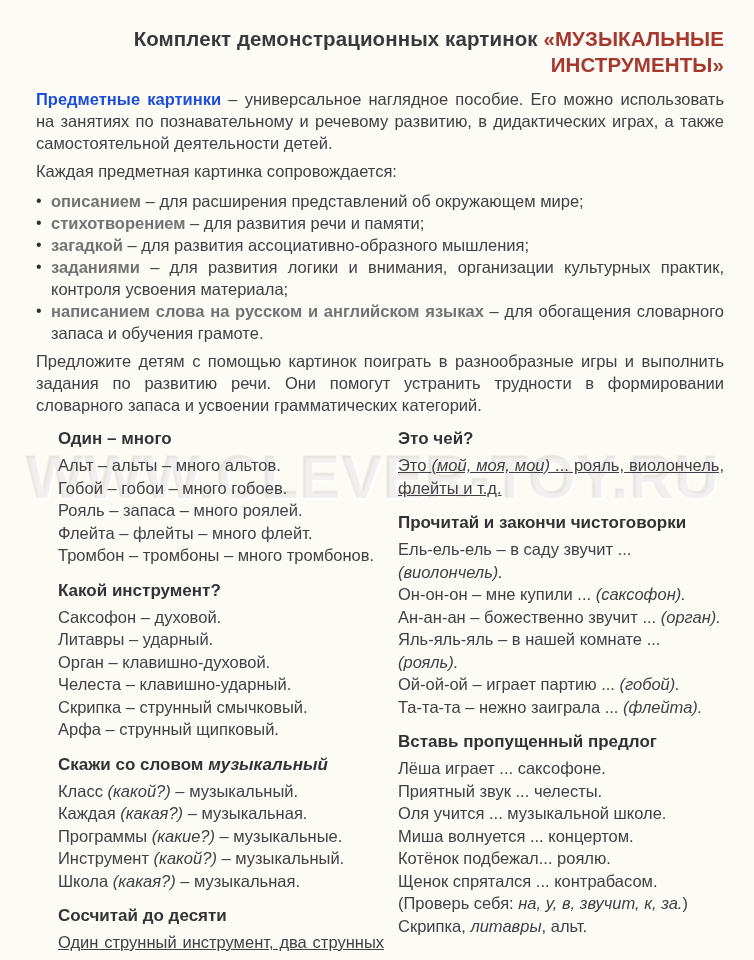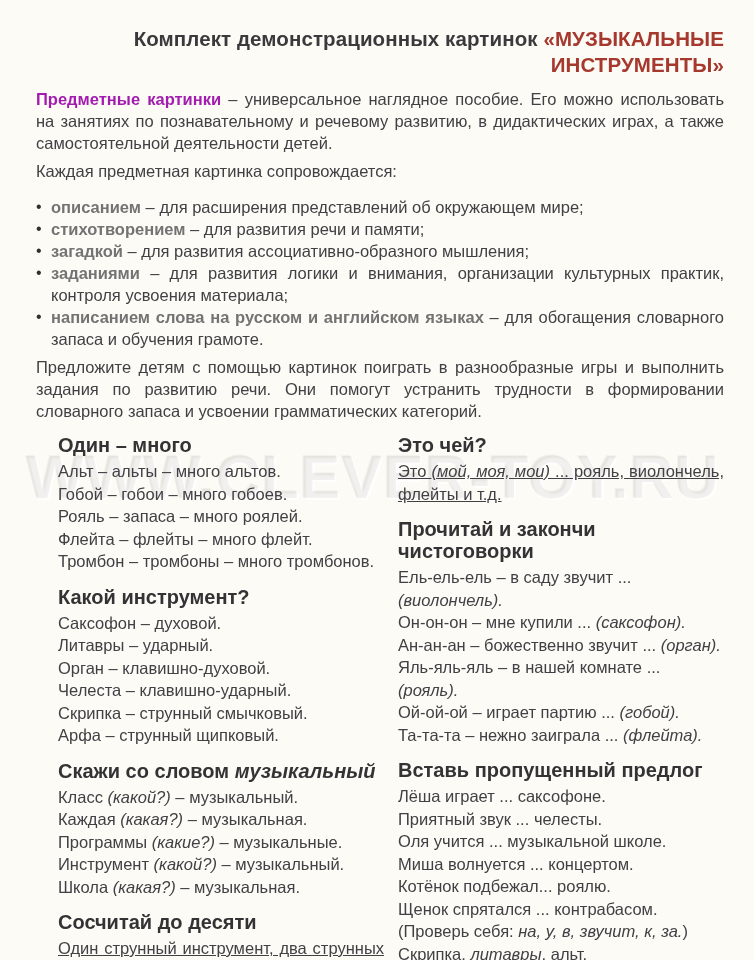--- a/index.html
+++ b/index.html
@@ -44,22 +44,22 @@
     letter-spacing:0.1px;
     text-align:right;
   }
   h1 .accent{color:#a6382e;}
   .para{
     font-size:16.5px;
     line-height:22px;
     margin:0 0 6px 0;
   }
   .justify{text-align:justify;}
-  .para b{color:#a21caf;}
-  .list-intro{margin:4px 0 14px 0;}
+  .para b{color:#1d4ed8;}
+  .list-intro{margin:4px 0 8px 0;}
   .bullets{margin:0 0 6px 0;}
   .bullet-item{
     position:relative;
     padding-left:15px;
     font-size:16.5px;
     line-height:22px;
     text-align:justify;
   }
   .bullet-item .marker{
     position:absolute;
@@ -69,21 +69,21 @@
   }
   .bullet-item b{color:#737373;}
   .columns{
     display:flex;
     margin:10px 0 0 22px;
     gap:14px;
   }
   .col{flex:1;min-width:0;}
   .col.left{max-width:338px;}
   h2{
-    font-size:20px;
+    font-size:17px;
     line-height:22px;
     margin:13px 0 4px 0;
     font-weight:700;
     color:#333336;
   }
   h2:first-child{margin-top:2px;}
   .line, .cpara{
     font-size:16.5px;
     line-height:22.5px;
   }

